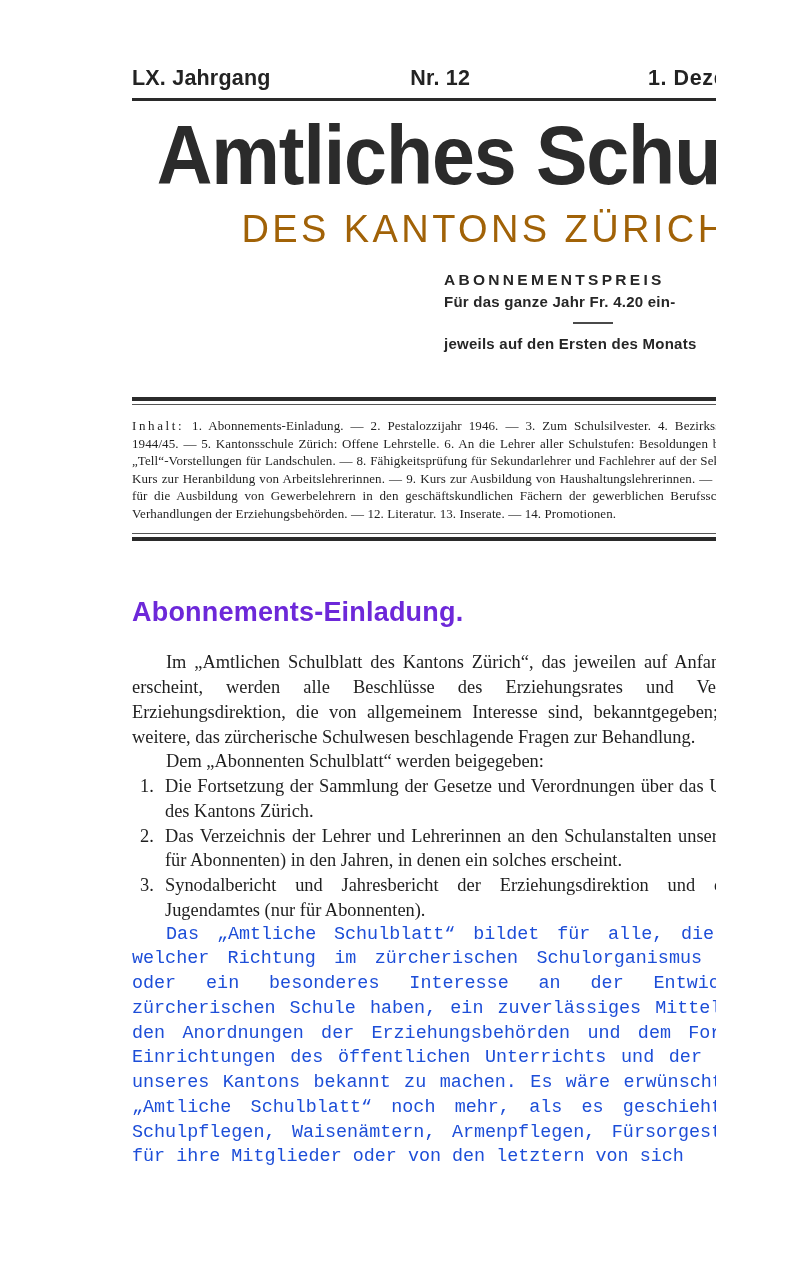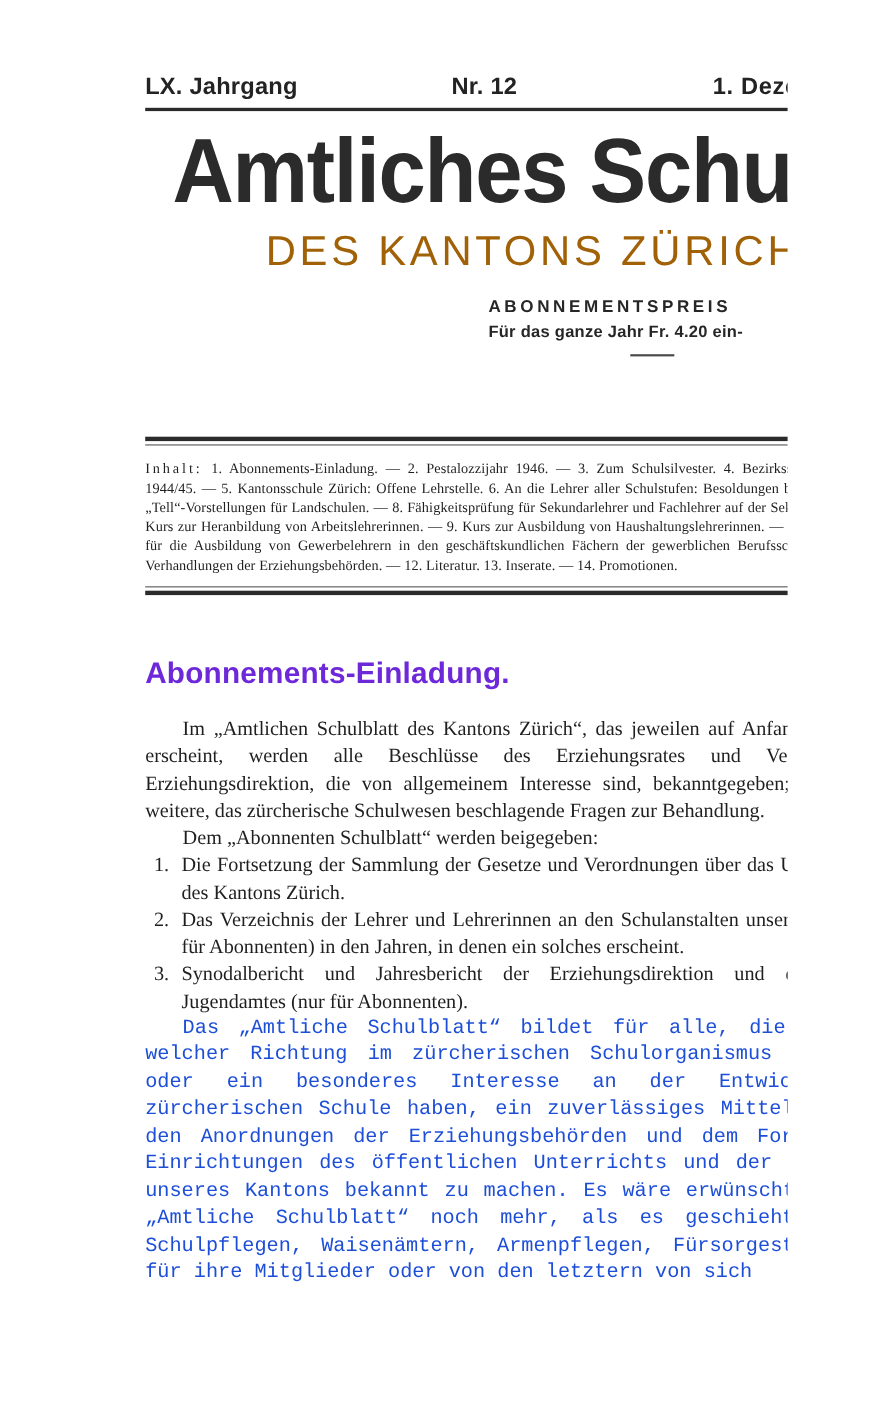--- a/index.html
+++ b/index.html
@@ -217,20 +217,21 @@
 
     <div class="masthead-title">Amtliches Schulblatt</div>
     <div class="masthead-sub">DES  KANTONS ZÜRICH</div>
 
     <div class="info-band">
 
       <div class="info-col left">
         <div class="info-heading">ABONNEMENTSPREIS</div>
         <div class="info-line">Für das ganze Jahr Fr. 4.20 ein-</div>
         <div class="info-dash"></div>
+        <div class="info-line">jeweils auf den Ersten des Monats</div>
       </div>
 
       <div class="shield-wrap">
         <svg width="88" height="104" viewBox="0 0 88 104">
           <defs>
             <clipPath id="shieldClip">
               <path d="M5 5 L83 5 L83 52 C83 80 62 95 44 99 C26 95 5 80 5 52 Z"></path>
             </clipPath>
             <pattern id="hatch" width="6" height="6" patternUnits="userSpaceOnUse">
               <rect width="6" height="6" fill="#ffffff"></rect>

